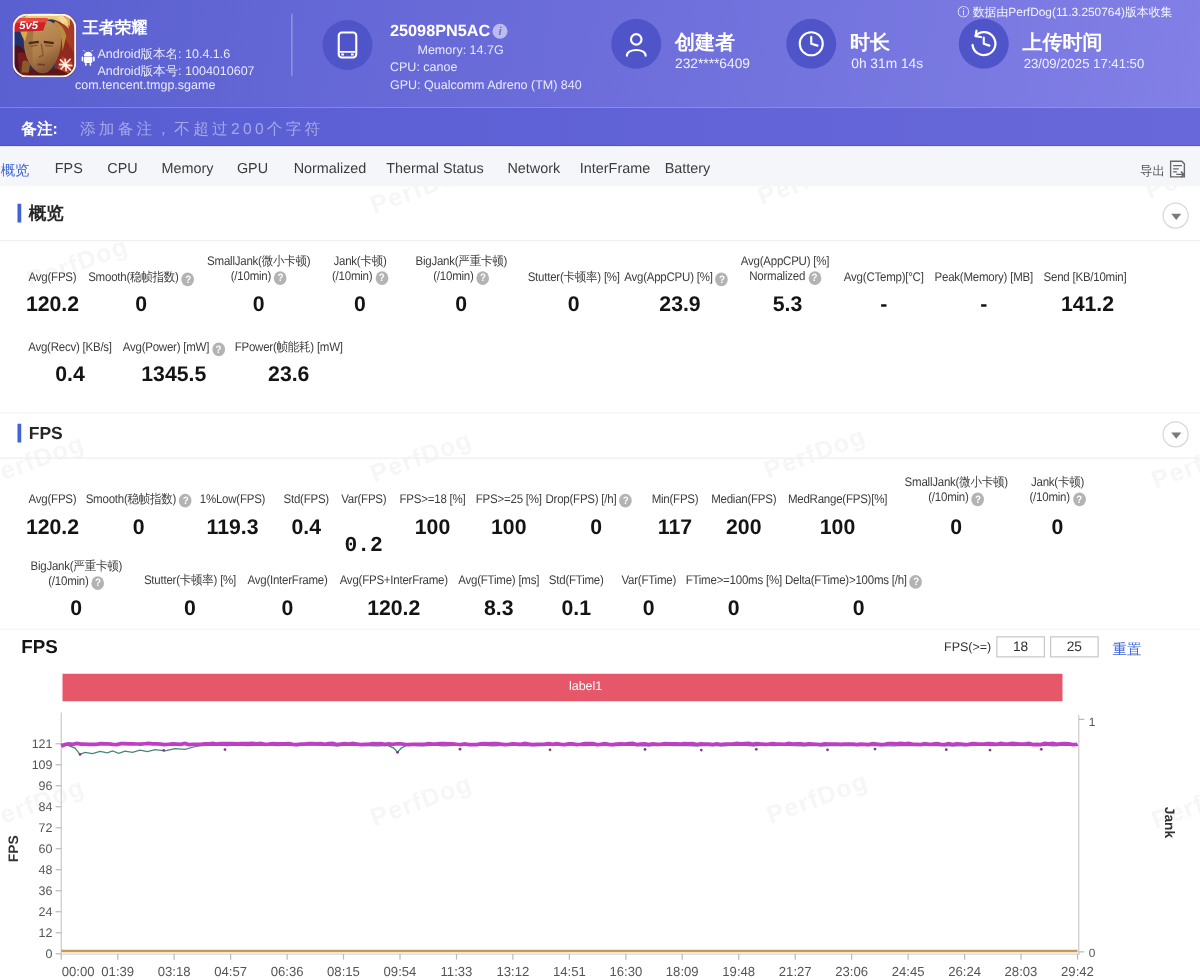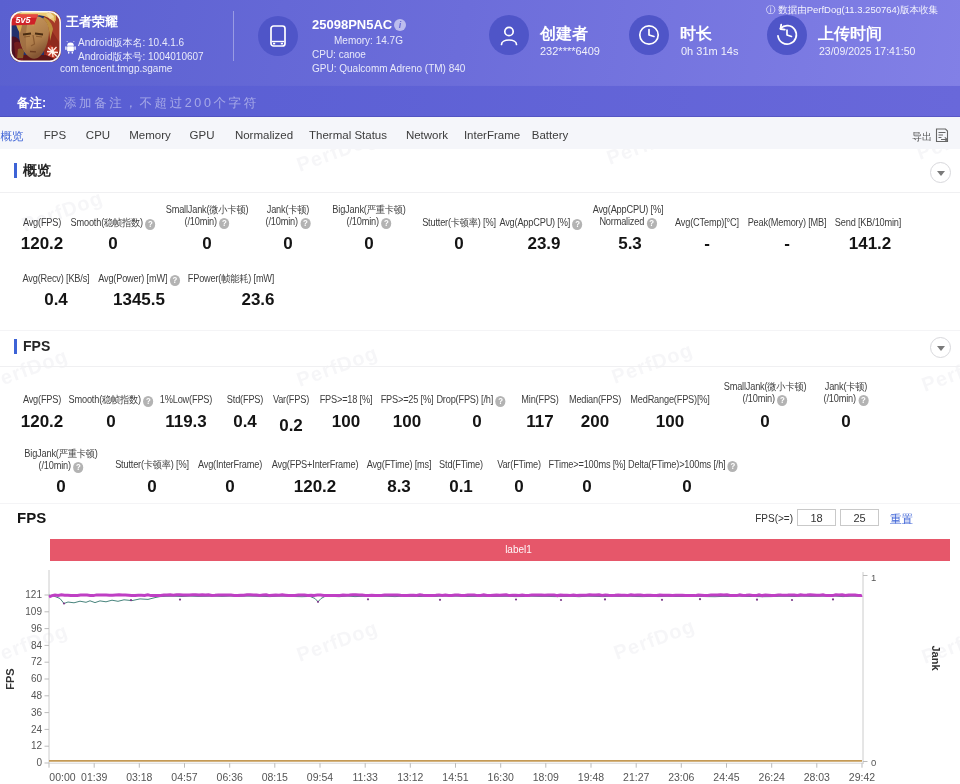--- a/index.html
+++ b/index.html
@@ -26,21 +26,21 @@
 .collapse:after { content:""; position:absolute; left:6px; top:8px; border-left:4px solid transparent; border-right:4px solid transparent; border-top:5px solid #7a7a7a; }
 .hr { position:absolute; left:0; width:960px; height:1px; background:#f0f0f2; }
 
 .lab { position:absolute; transform:translateX(-50%) scaleX(0.92); font-size:10px; letter-spacing:-0.2px; color:#3d3d3d; white-space:nowrap; text-align:center; line-height:12.3px; }
 .val { position:absolute; transform:translateX(-50%); font-size:17px; font-weight:bold; color:#141414; white-space:nowrap; }
 .q { display:inline-block; width:11px; height:11px; border-radius:50%; background:#b3b3b3; color:#fff; font-size:8.5px; line-height:11px; text-align:center; vertical-align:-1px; font-weight:bold; }
 
 .wm { position:absolute; font-size:20px; font-weight:bold; color:rgba(100,100,135,0.055); transform:rotate(-20deg); letter-spacing:1px; }
 
 .inpbox { position:absolute; width:39px; height:17px; border:1px solid #c9c9c9; background:#fff; font-size:11px; color:#333; text-align:center; line-height:16px; }
-#redbar { position:absolute; left:50px; top:539px; width:900px; height:21.5px; background:#e6576a; color:rgba(255,255,255,0.96); font-size:10px; text-align:center; line-height:21.5px;padding-left:37px; }
+#redbar { position:absolute; left:50px; top:539px; width:800px; height:21.5px; background:#e6576a; color:rgba(255,255,255,0.96); font-size:10px; text-align:center; line-height:21.5px;padding-left:37px; }
 </style>
 </head>
 <body>
 <div id="page">
 
   <div class="wm" style="left:295px;top:140px;">PerfDog</div>
   <div class="wm" style="left:605px;top:133px;">PerfDog</div>
   <div class="wm" style="left:915px;top:128px;">PerfDog</div>
   <div class="wm" style="left:20px;top:200px;">PerfDog</div>
   <div class="wm" style="left:-15px;top:358px;">PerfDog</div>
@@ -214,21 +214,21 @@
   <div class="val" style="left:630px;top:233.5px;">5.3</div>
   <div class="val" style="left:707px;top:233.5px;">-</div>
   <div class="val" style="left:787px;top:233.5px;">-</div>
   <div class="val" style="left:870px;top:233.5px;">141.2</div>
 
   <div class="lab" style="left:56px;top:273px;">Avg(Recv) [KB/s]</div>
   <div class="lab" style="left:139px;top:273px;">Avg(Power) [mW] <span class="q">?</span></div>
   <div class="lab" style="left:231px;top:273px;">FPower(帧能耗) [mW]</div>
   <div class="val" style="left:56px;top:290px;">0.4</div>
   <div class="val" style="left:139px;top:290px;">1345.5</div>
-  <div class="val" style="left:231px;top:290px;margin-left:27px;">23.6</div>
+  <div class="val" style="left:231px;top:290px;">23.6</div>
 
   <div class="hr" style="top:330px;background:#f4f4f6;"></div>
 
   <div class="sbar" style="left:14px;top:339px;"></div>
   <div class="stitle" style="left:23px;top:338px;">FPS</div>
   <div class="collapse" style="left:930px;top:337px;"></div>
   <div class="hr" style="top:366px;"></div>
 
   <div class="lab" style="left:42px;top:394px;">Avg(FPS)</div>
   <div class="lab" style="left:111px;top:394px;">Smooth(稳帧指数) <span class="q">?</span></div>
@@ -241,21 +241,21 @@
   <div class="lab" style="left:540px;top:394px;">Min(FPS)</div>
   <div class="lab" style="left:595px;top:394px;">Median(FPS)</div>
   <div class="lab" style="left:670px;top:394px;">MedRange(FPS)[%]</div>
   <div class="lab" style="left:765px;top:381px;">SmallJank(微小卡顿)<br>(/10min) <span class="q">?</span></div>
   <div class="lab" style="left:846px;top:381px;">Jank(卡顿)<br>(/10min) <span class="q">?</span></div>
 
   <div class="val" style="left:42px;top:412px;">120.2</div>
   <div class="val" style="left:111px;top:412px;">0</div>
   <div class="val" style="left:186px;top:412px;">119.3</div>
   <div class="val" style="left:245px;top:412px;">0.4</div>
-  <div class="val" style="left:291px;top:416px;">0.2</div>
+  <div class="val" style="left:291px;top:428px;font-family:Liberation Mono, monospace;">0.2</div>
   <div class="val" style="left:346px;top:412px;">100</div>
   <div class="val" style="left:407px;top:412px;">100</div>
   <div class="val" style="left:477px;top:412px;">0</div>
   <div class="val" style="left:540px;top:412px;">117</div>
   <div class="val" style="left:595px;top:412px;">200</div>
   <div class="val" style="left:670px;top:412px;">100</div>
   <div class="val" style="left:765px;top:412px;">0</div>
   <div class="val" style="left:846px;top:412px;">0</div>
 
   <div class="lab" style="left:61px;top:448px;">BigJank(严重卡顿)<br>(/10min) <span class="q">?</span></div>

